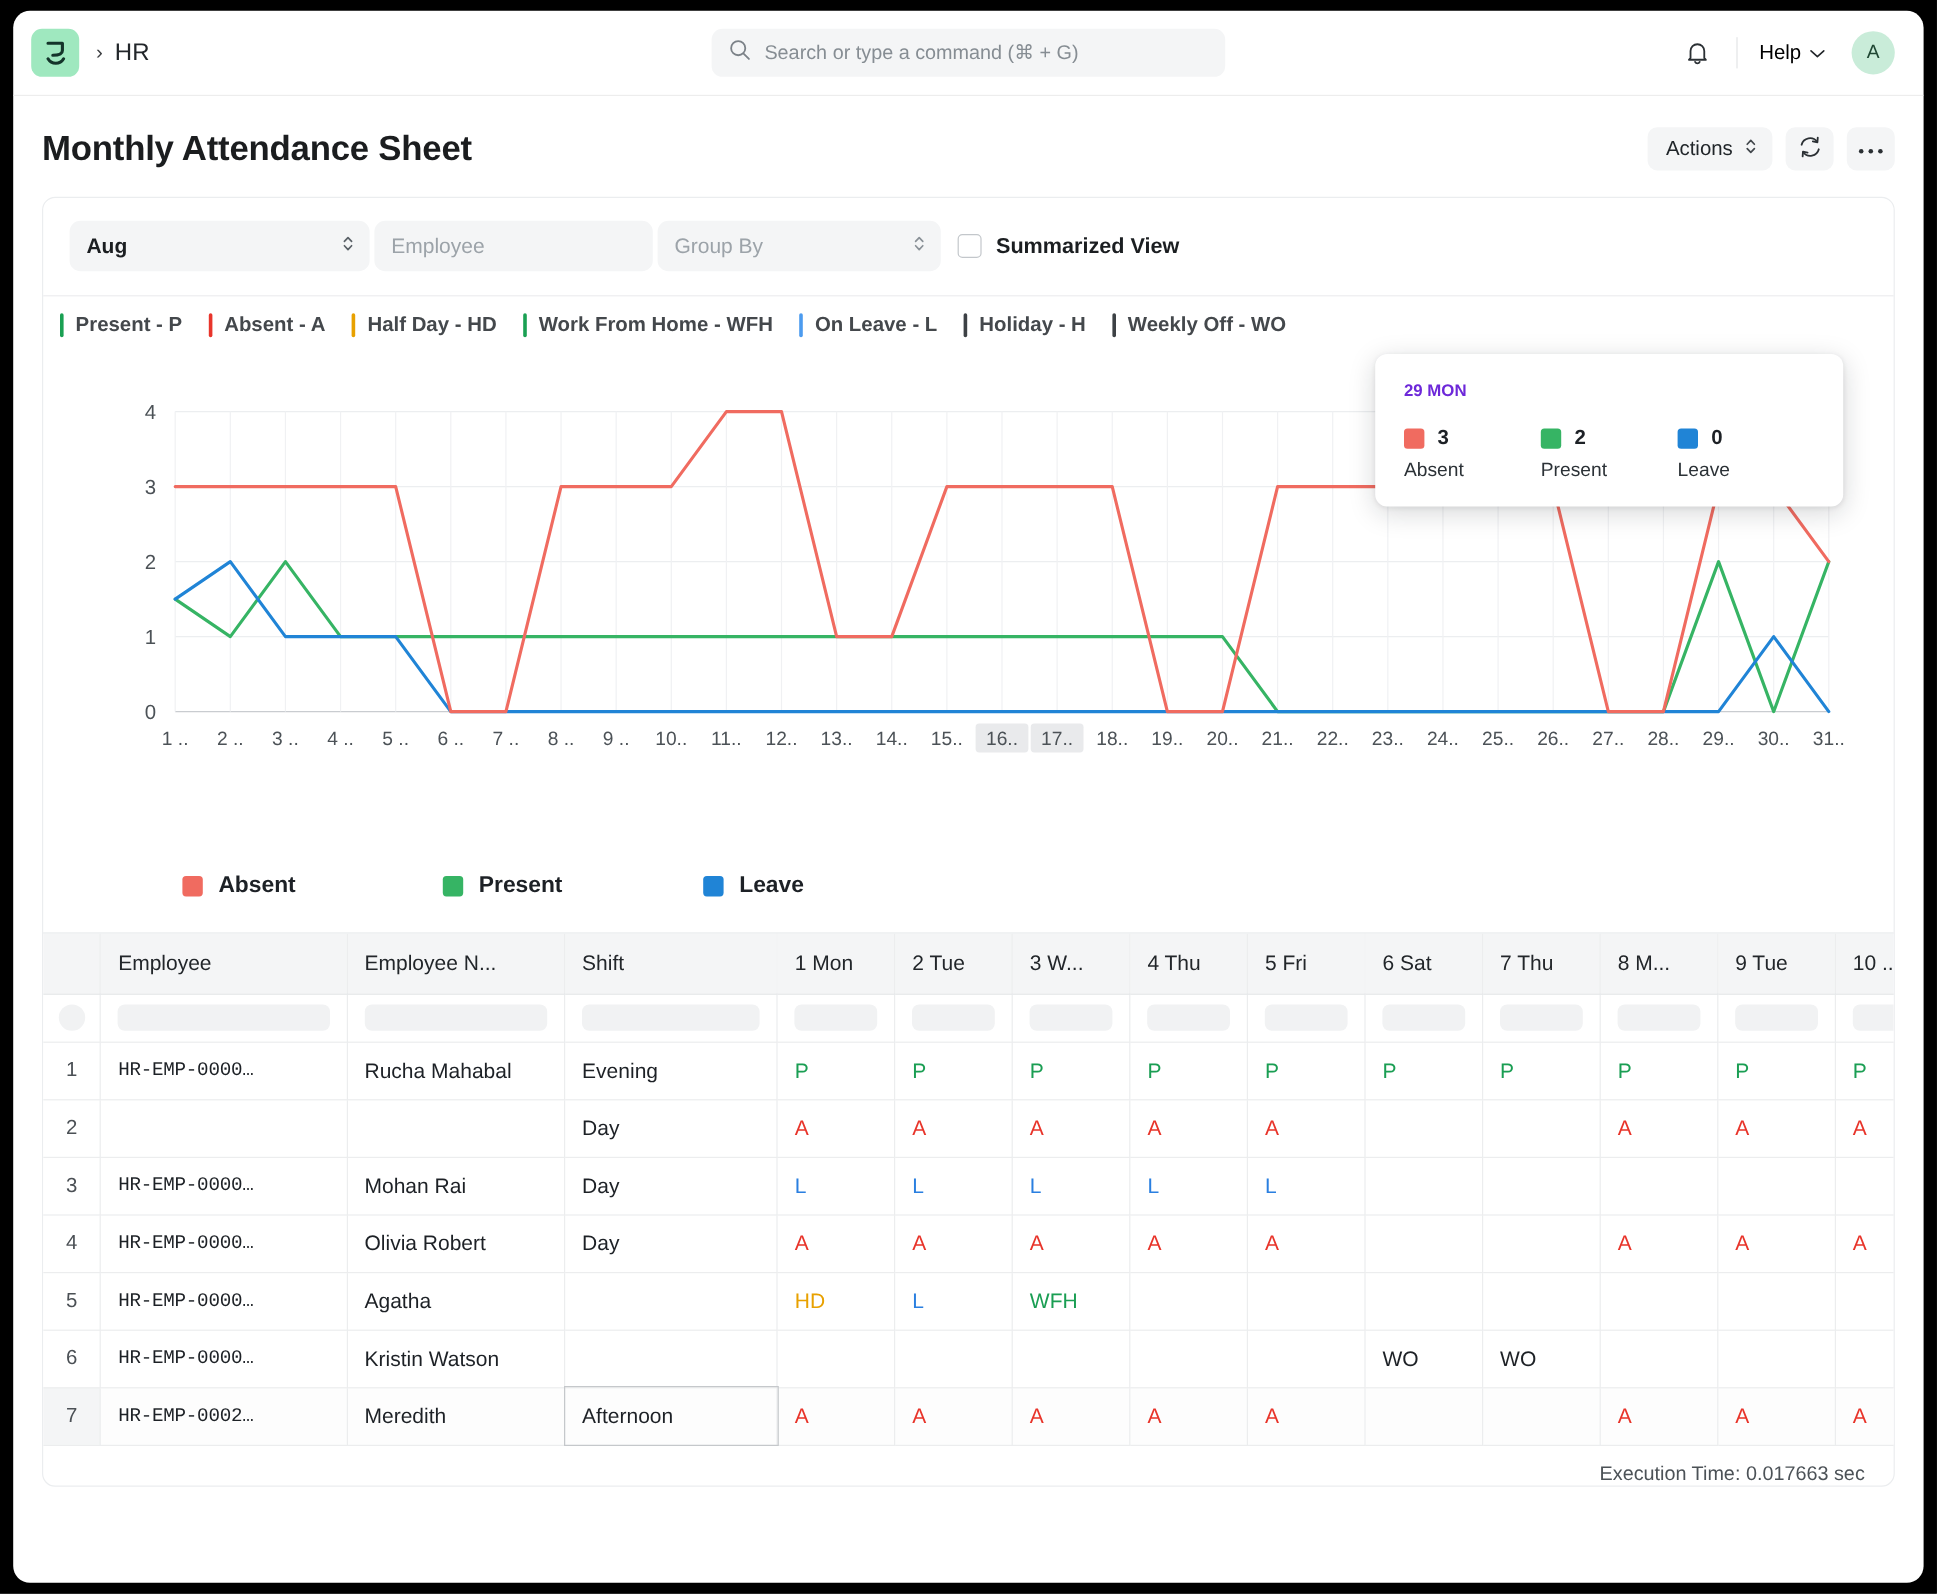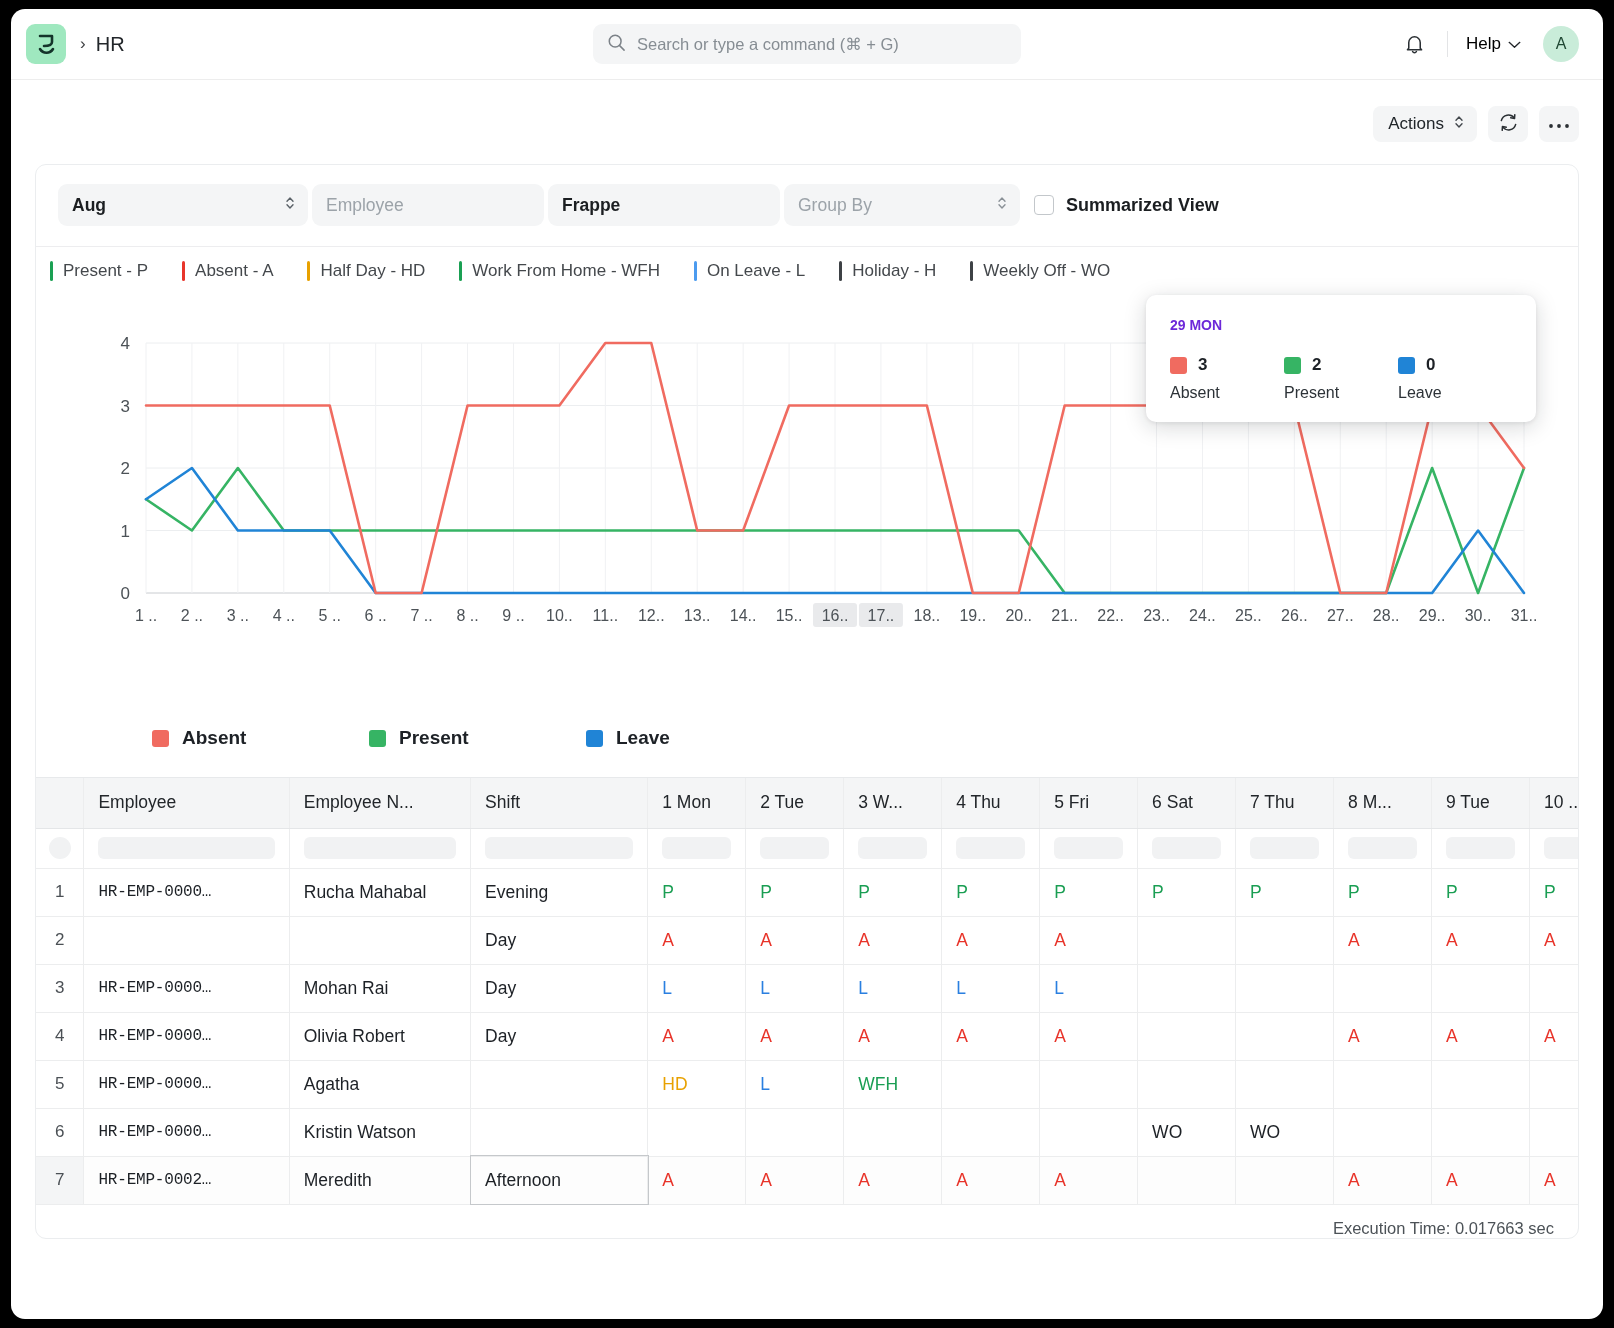--- a/index.html
+++ b/index.html
@@ -115,21 +115,22 @@
   .cbox {
     width: 20px; height: 20px; border: 1.6px solid #c3c7cb; border-radius: 4px; background:#fff;
   }
   .summ-lbl { font-size: 18px; font-weight: bold; color: #1b1e21; }
 
   
   .statuses {
     display: flex; align-items: flex-end;
     border-top: 1px solid #ededef;
     padding: 14px 22px 14px 14px;
-    gap: 12px;
+    gap: 0;
+    font-weight: bold;
   }
   .st { display: flex; align-items: center; font-size: 17px; color: #44484c; padding-right: 22px;}
   .st .bar { width: 3px; height: 20px; border-radius: 2px; margin-right: 10px; }
 
   
   .chart-area { position: relative; padding: 28px 22px 12px 22px; height: 470px; }
   .chart-svg { display: block; }
 
   .tooltip {
     position: absolute; right: 42px; top: 0px;
@@ -236,20 +237,21 @@
           <svg width="13" height="8" viewBox="0 0 14 9" fill="none">
             <path d="M1 1.5 L7 7 L13 1.5" stroke="#22262a" stroke-width="1.5" stroke-linecap="round" stroke-linejoin="round"></path>
           </svg>
         </span>
       </span>
       <span class="avatar">A</span>
     </div>
   </div>
 
   <div class="page-head">
+    <div class="page-title">Monthly Attendance Sheet</div>
     <div class="page-actions">
       <button class="btn-actions">
         <span>Actions</span>
         <span>
           <svg width="10" height="16" viewBox="0 0 10 16" fill="none">
             <path d="M2 6.2 L5 3 L8 6.2" stroke="#43484d" stroke-width="1.4" stroke-linecap="round" stroke-linejoin="round"></path>
             <path d="M2 9.8 L5 13 L8 9.8" stroke="#43484d" stroke-width="1.4" stroke-linecap="round" stroke-linejoin="round"></path>
           </svg>
         </span>
       </button>
@@ -286,23 +288,20 @@
             <path d="M2 9.8 L5 13 L8 9.8" stroke="#5a6167" stroke-width="1.4" stroke-linecap="round" stroke-linejoin="round"></path>
           </svg>
         </span>
       </div>
 
 
       <div class="txt w232">
         <span class="ph">Employee</span>
       </div>
 
-      <div class="txt w232 bold">
-        <span>Frappe</span>
-      </div>
 
       <div class="sel w236">
         <span class="ph">Group By</span>
         <span class="chev">
           <svg width="10" height="16" viewBox="0 0 10 16" fill="none">
             <path d="M2 6.2 L5 3 L8 6.2" stroke="#8a9197" stroke-width="1.4" stroke-linecap="round" stroke-linejoin="round"></path>
             <path d="M2 9.8 L5 13 L8 9.8" stroke="#8a9197" stroke-width="1.4" stroke-linecap="round" stroke-linejoin="round"></path>
           </svg>
         </span>
       </div>

